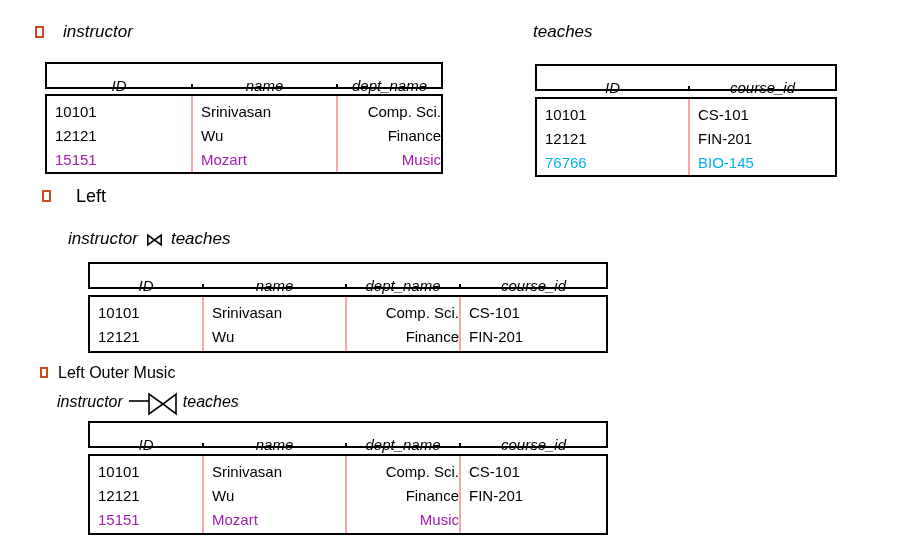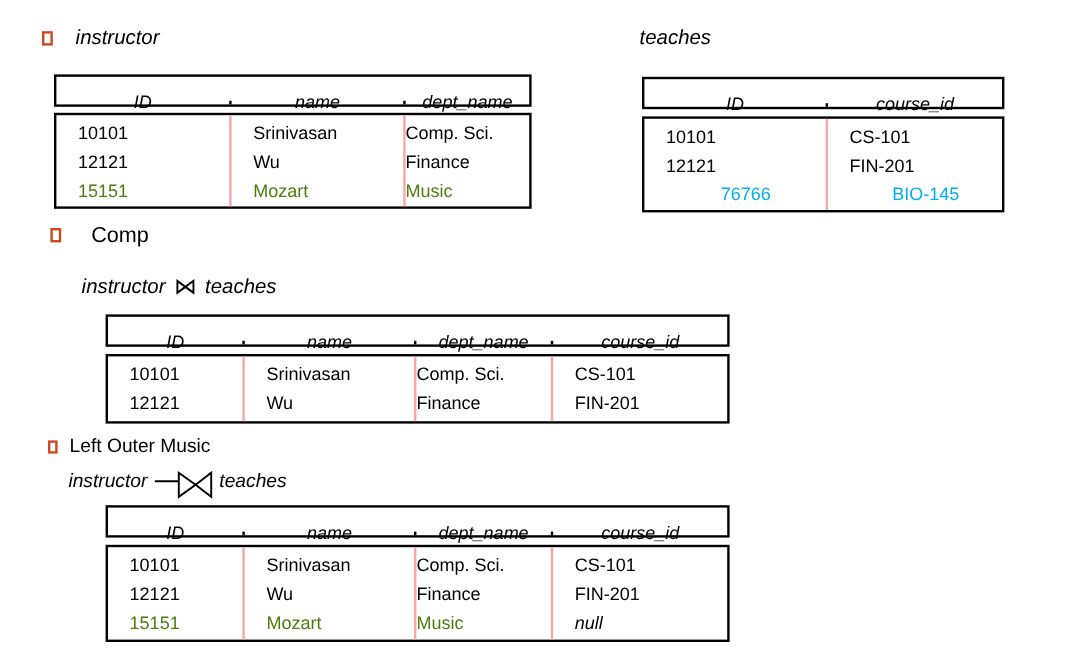--- a/index.html
+++ b/index.html
@@ -18,24 +18,24 @@
     position:absolute;display:flex;border:2px solid #000;box-sizing:border-box;background:#fff;
   }
   .hcell{
     box-sizing:border-box;flex:0 0 auto;display:flex;align-items:center;justify-content:center;
     font-style:italic;font-size:15px;margin-top:20px;
   }
   .hcell + .hcell{border-left:2px solid #000;}
   .col{box-sizing:border-box;flex:0 0 auto;padding-top:4px;}
   .col + .col{border-left:2px solid #fca5a5;}
   .line{font-size:15px;line-height:24px;white-space:nowrap;}
-  .padL .line{padding-left:18px;}
-  .ctr .line{text-align:left;}
-  .red{color:#4d7c0f;}
-  .blue{color:#00B0F0;text-align:center;}
+  .padL .line{padding-left:8px;}
+  .ctr .line{text-align:right;}
+  .red{color:#a21caf;}
+  .blue{color:#00B0F0;}
   .nullv{font-style:italic;}
   svg{display:block;}
 </style>
 </head>
 <body>
 
 <span class="bullet" style="left:35px;top:26px;width:9px;height:12px;"></span>
 <div class="slide-title" style="left:63px;top:22px;">instructor</div>
 <div class="slide-title" style="left:533px;top:22px;">teaches</div>
 
@@ -73,21 +73,21 @@
     <div class="line blue">76766</div>
   </div>
   <div class="col padL" style="width:147px;">
     <div class="line">CS-101</div>
     <div class="line">FIN-201</div>
     <div class="line blue">BIO-145</div>
   </div>
 </div>
 
 <span class="bullet" style="left:42px;top:190px;width:9px;height:12px;"></span>
-<div class="section-label" style="left:76px;top:186px;font-size:18px;">Comp</div>
+<div class="section-label" style="left:76px;top:186px;font-size:18px;">Left</div>
 
 <div class="expr" style="left:68px;top:229px;">
   <span>instructor</span>
   <span class="op">⋈</span>
   <span>teaches</span>
 </div>
 
 <div class="thead" style="left:88px;top:262px;width:520px;height:27px;">
   <div class="hcell" style="width:112px;">ID</div>
   <div class="hcell" style="width:143px;">name</div>
@@ -146,15 +146,14 @@
     <div class="line red">Mozart</div>
   </div>
   <div class="col ctr" style="width:114px;">
     <div class="line">Comp. Sci.</div>
     <div class="line">Finance</div>
     <div class="line red">Music</div>
   </div>
   <div class="col padL" style="width:147px;">
     <div class="line">CS-101</div>
     <div class="line">FIN-201</div>
-    <div class="line nullv">null</div>
   </div>
 </div>
 
 </body></html>

